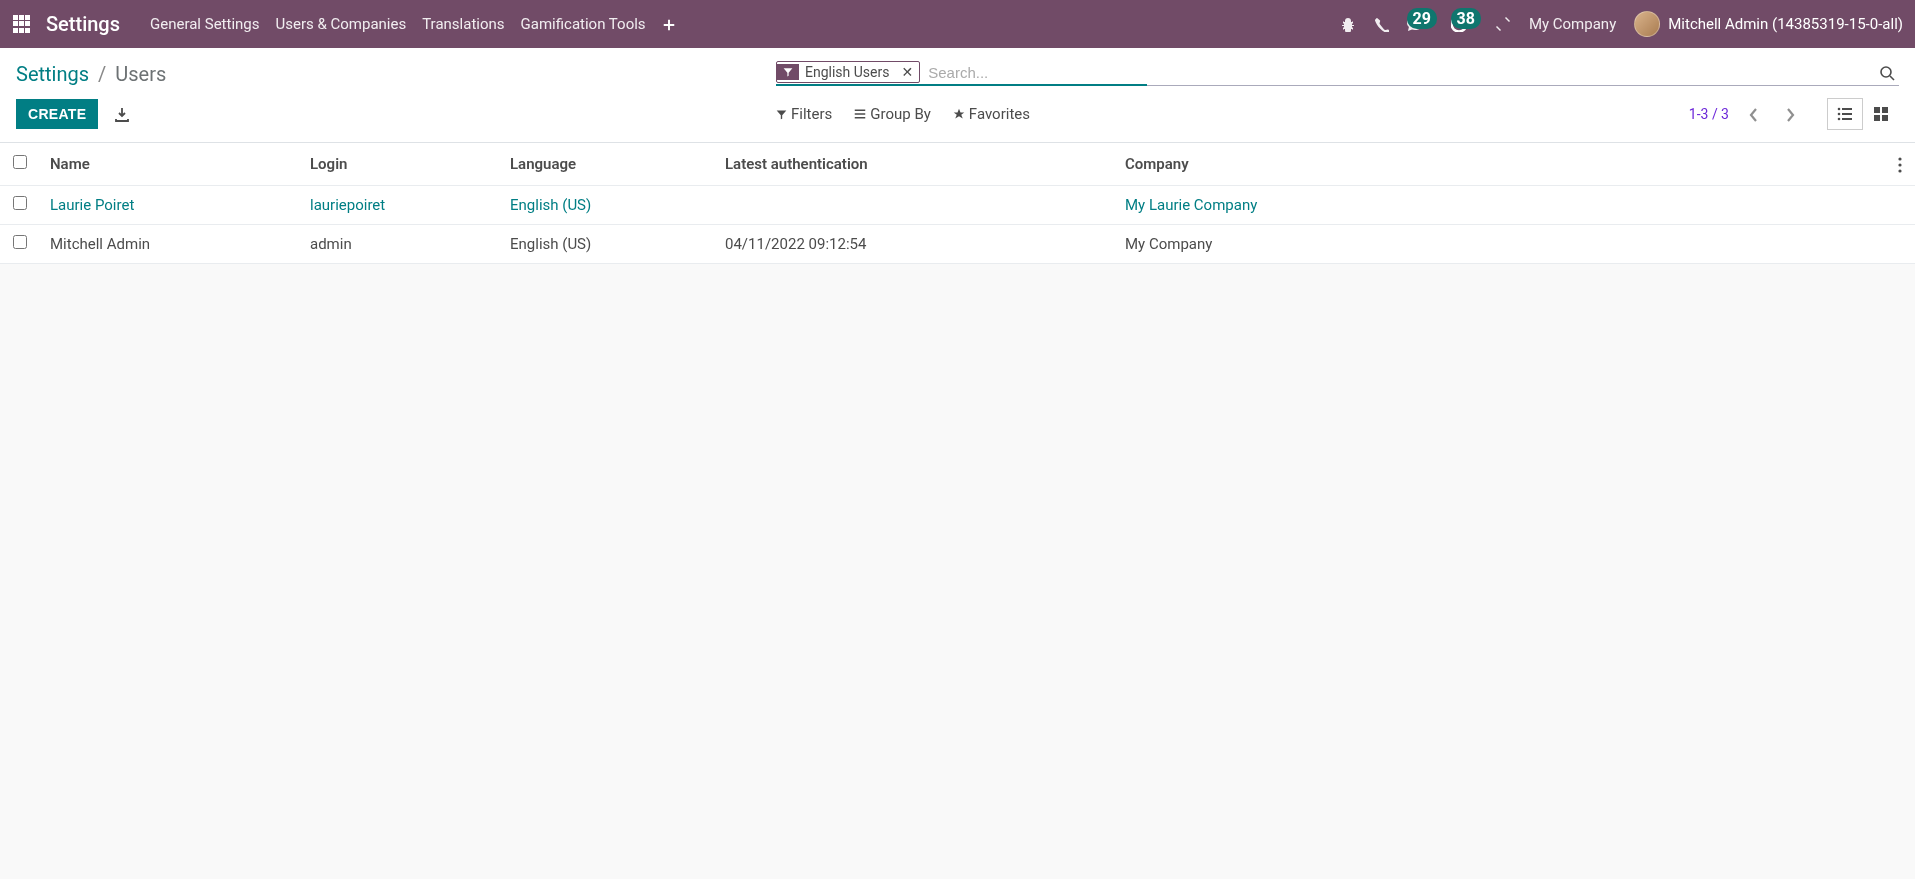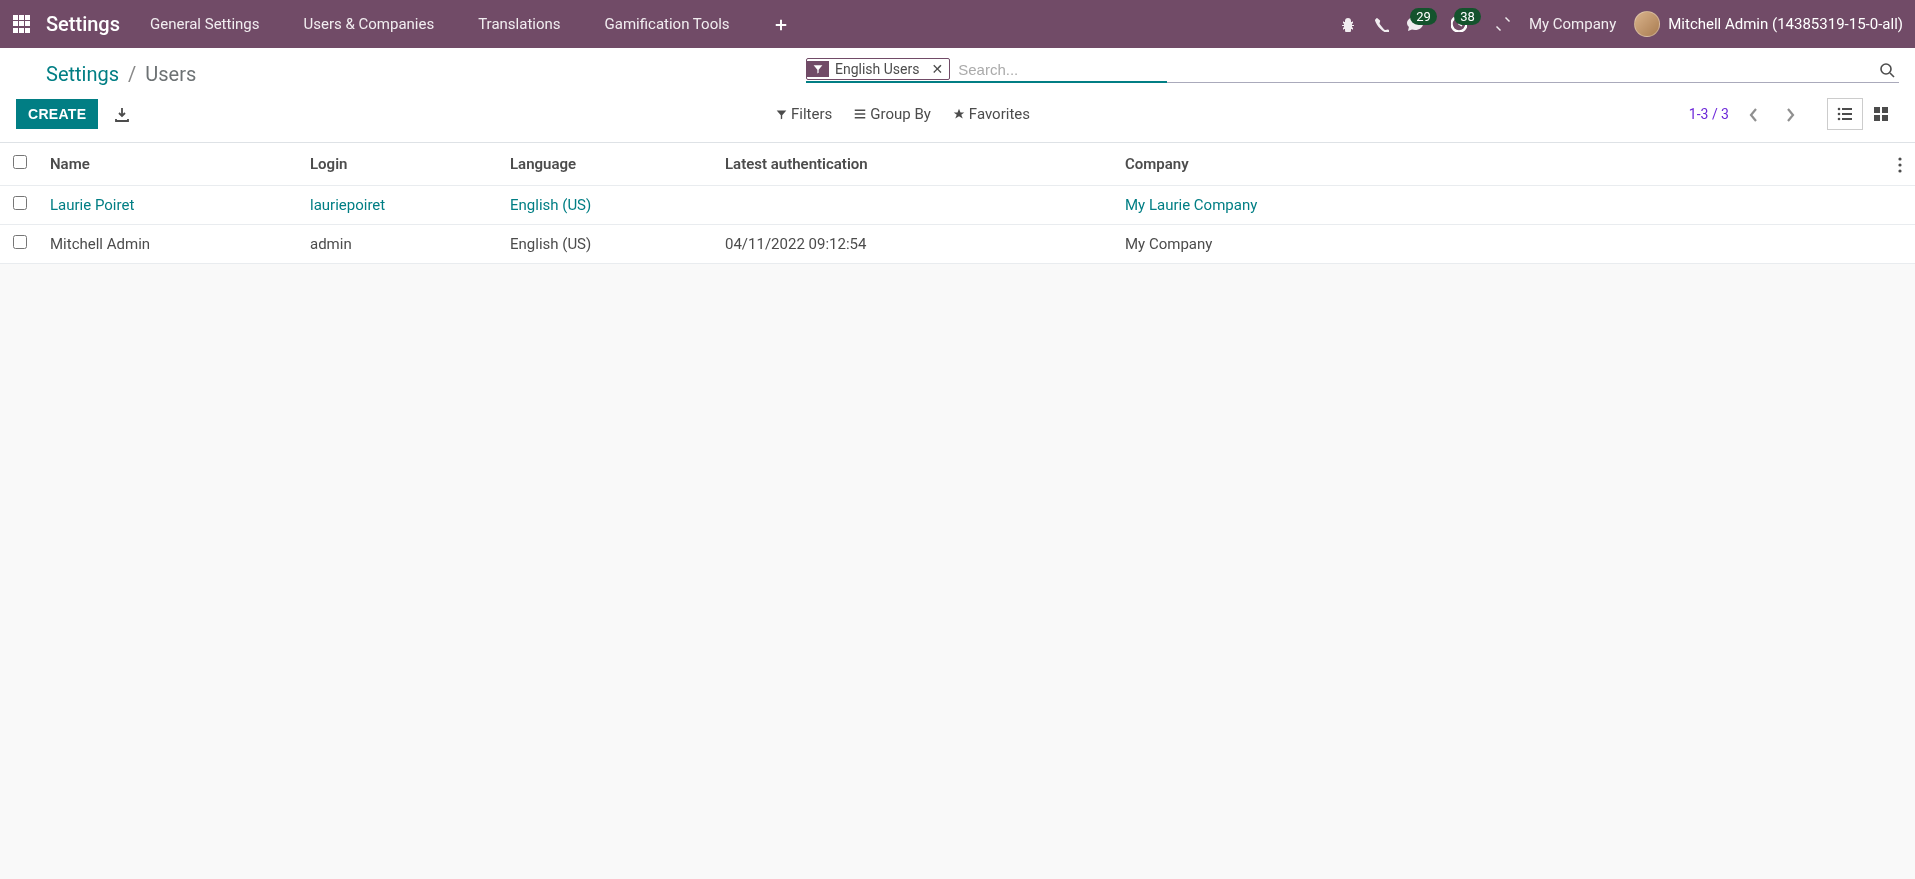--- a/index.html
+++ b/index.html
@@ -30,50 +30,50 @@
     background: #fff;
     margin: 0.6px;
   }
   .app-title {
     font-size: 20px;
     font-weight: 500;
     margin-right: 30px;
   }
   .nav-menu {
     display: flex;
-    gap: 44px;
+    gap: 16px;
     flex: 1;
   }
   .nav-item {
     color: rgba(255,255,255,0.9);
     cursor: pointer;
     font-size: 15px;
   }
   .nav-right {
     display: flex;
     align-items: center;
     gap: 18px;
   }
   .nav-icon {
     color: rgba(255,255,255,0.9);
     cursor: pointer;
     position: relative;
     display: inline-flex;
     align-items: center;
   }
   .badge {
-    background: #14532d;
+    background: #0f766e;
     color: #fff;
     border-radius: 10px;
-    font-size: 13px;
+    font-size: 16px;
     padding: 1px 6px;
     position: absolute;
     top: -8px;
     right: -14px;
-    font-weight: 400;
+    font-weight: 700;
   }
   .company-name {
     color: rgba(255,255,255,0.9);
     font-size: 15px;
     cursor: pointer;
   }
   .user-block {
     display: flex;
     align-items: center;
     gap: 8px;
@@ -90,22 +90,21 @@
     font-size: 15px;
   }
   
   .control-panel {
     background: #fff;
     border-bottom: 1px solid #dee2e6;
     padding: 10px 16px 12px 16px;
   }
   .cp-top {
     display: flex;
-    align-items: flex-start;
-    margin-left: 30px;
+    align-items: flex-end;
   }
   .breadcrumb {
     flex: 0 0 auto;
     width: 760px;
     font-size: 20px;
     padding-top: 4px;
   }
   .breadcrumb a { color: #017e84; text-decoration: none; cursor: pointer;}
   .breadcrumb .sep { color: #888; margin: 0 4px;}
   .breadcrumb .current { color: #6d7274;}

